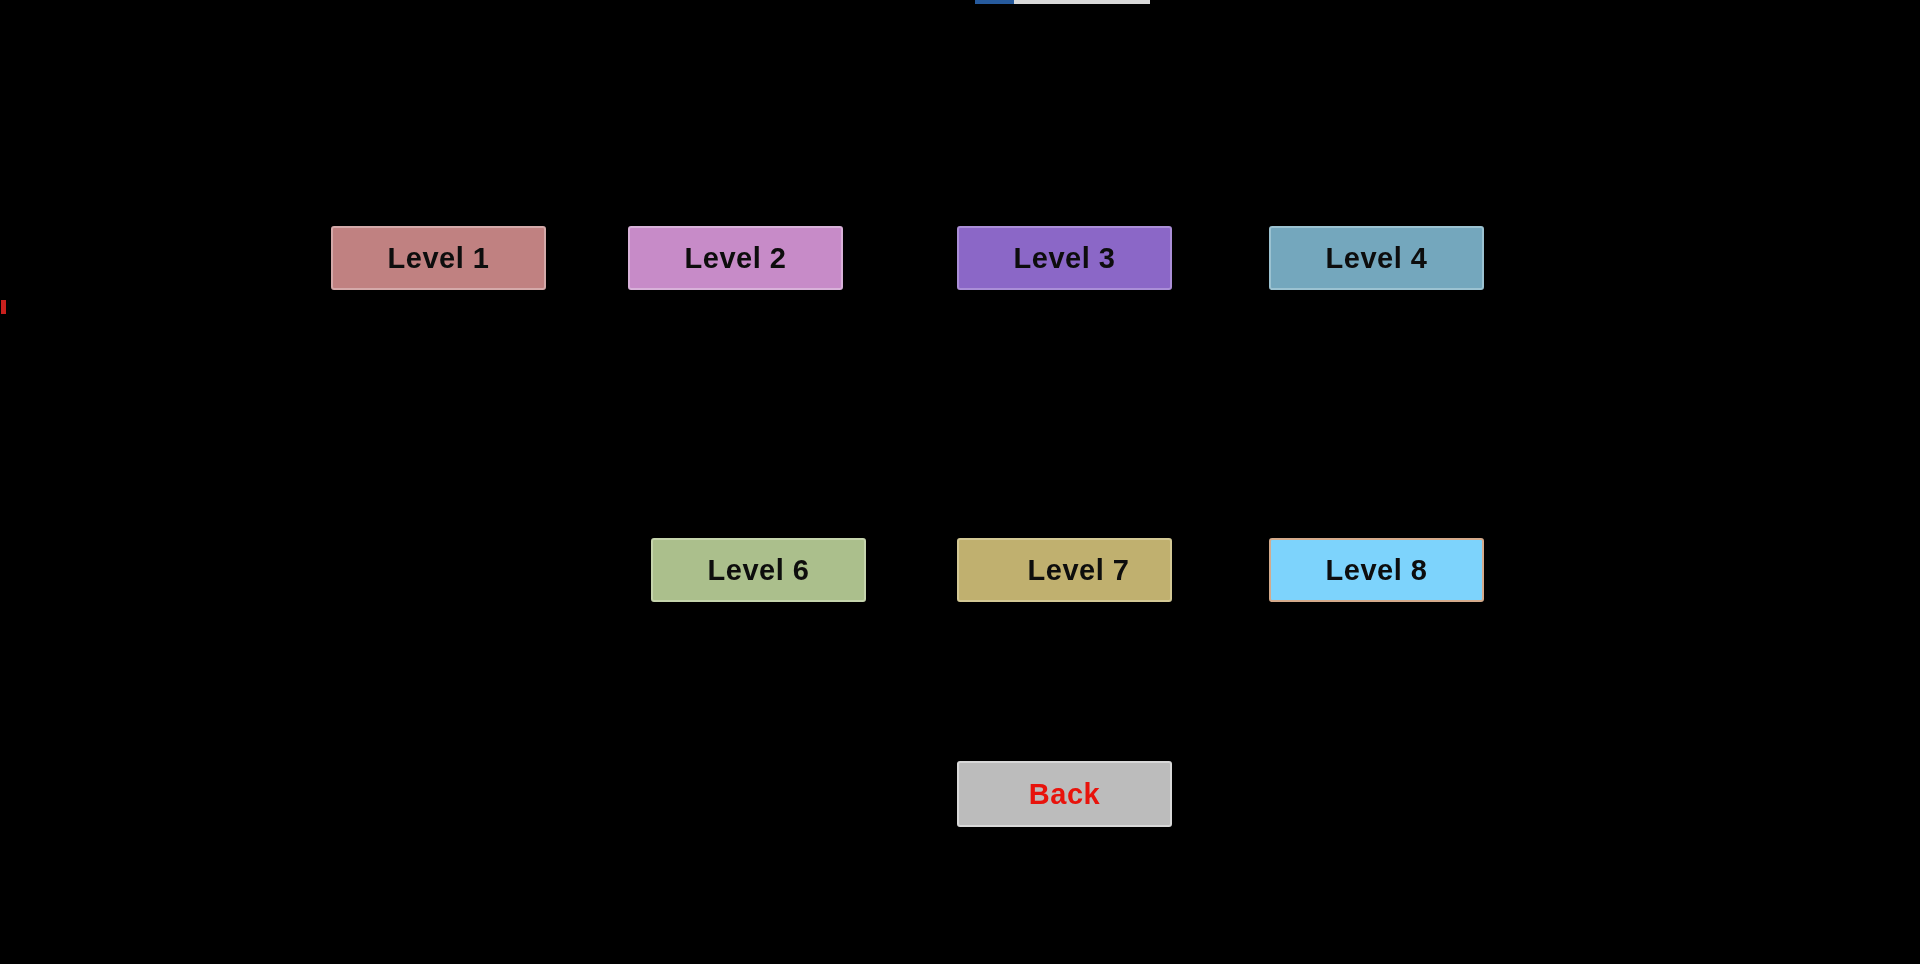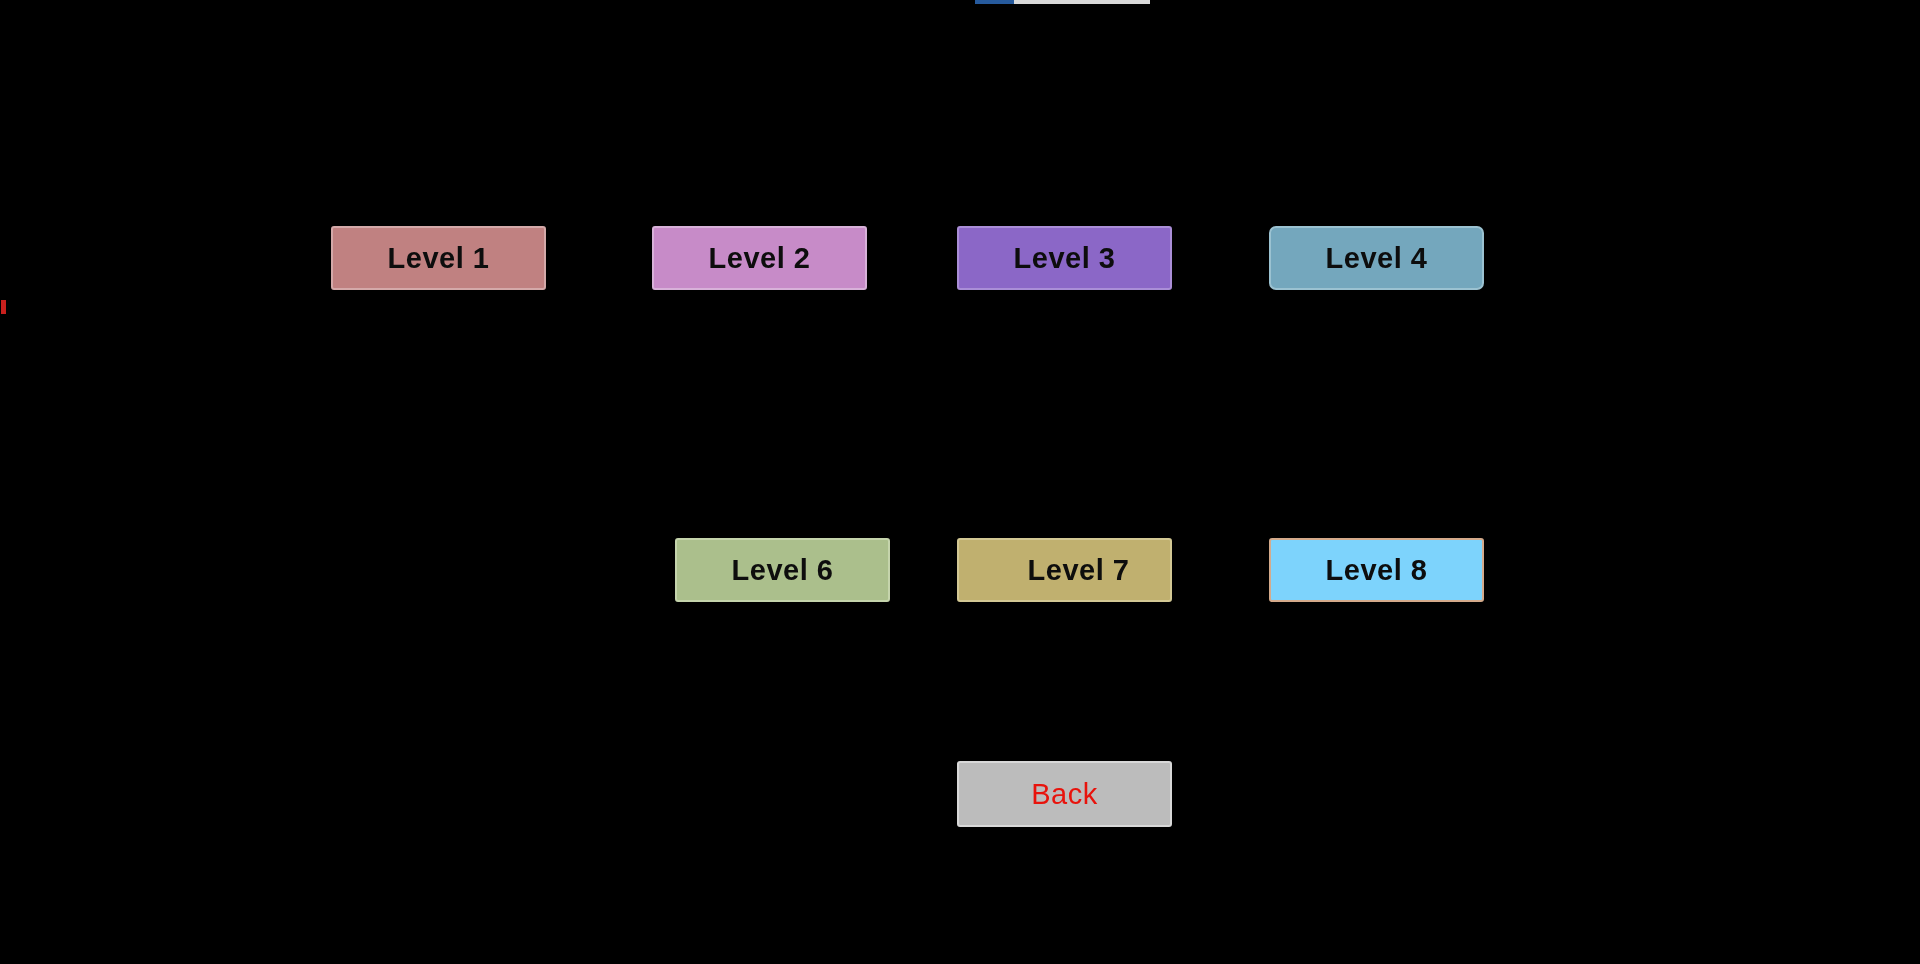--- a/index.html
+++ b/index.html
@@ -27,38 +27,38 @@
     display: flex;
     align-items: center;
     justify-content: center;
     font-weight: bold;
     font-size: 29px;
     letter-spacing: 0.5px;
     cursor: pointer;
     user-select: none;
   }
   .c1 { left: 331px; }
-  .c2 { left: 652px; }
+  .c2 { left: 628px; }
   .c3 { left: 957px; }
   .c4 { left: 1269px; }
   .r1 { top: 226px; }
   .r2 { top: 538px; }
   .back-btn {
     position: absolute;
     left: 957px;
     top: 761px;
     width: 215px;
     height: 66px;
     box-sizing: border-box;
     border: 2px solid;
     border-radius: 3px;
     display: flex;
     align-items: center;
     justify-content: center;
-    font-weight: normal;
+    font-weight: bold;
     font-size: 29px;
     letter-spacing: 0.5px;
     cursor: pointer;
     user-select: none;
   }
   .top-bar {
     position: absolute;
     left: 975px;
     top: 0;
     width: 175px;
@@ -86,21 +86,21 @@
   </div>
 
   <div class="edge-marker" style="background-color: rgb(201, 32, 29);"></div>
 
   <div class="level-btn c1 r1" style="background-color: rgb(192, 129, 129); border-color: rgb(212, 169, 169); color: rgb(13, 13, 13);">Level 1</div>
 
   <div class="level-btn c2 r1" style="background-color: rgb(199, 139, 200); border-color: rgb(216, 177, 217); color: rgb(13, 13, 13);">Level 2</div>
 
   <div class="level-btn c3 r1" style="background-color: rgb(139, 103, 199); border-color: rgb(170, 142, 215); color: rgb(13, 13, 13);">Level 3</div>
 
-  <div class="level-btn c4 r1" style="background-color: rgb(116, 167, 189); border-color: rgb(155, 194, 209); color: rgb(13, 13, 13); border-radius: 7px;">Level 4</div>
+  <div class="level-btn c4 r1" style="background-color: rgb(116, 167, 189); border-color: rgb(155, 194, 209); color: rgb(13, 13, 13);">Level 4</div>
 
 
   <div class="level-btn c2 r2" style="background-color: rgb(171, 191, 140); border-color: rgb(197, 212, 172); color: rgb(13, 13, 13); margin-left: 23px;">Level 6</div>
 
   <div class="level-btn c3 r2" style="background-color: rgb(192, 176, 111); border-color: rgb(211, 200, 148); color: rgb(13, 13, 13); padding-left: 28px;">Level 7</div>
 
   <div class="level-btn c4 r2" style="background-color: #7dd3fc; border-color: rgb(212, 170, 139); color: rgb(13, 13, 13);">Level 8</div>
 
   <div class="back-btn" style="background-color: rgb(188, 188, 188); border-color: rgb(216, 216, 216); color: rgb(232, 19, 12);">Back</div>
 

